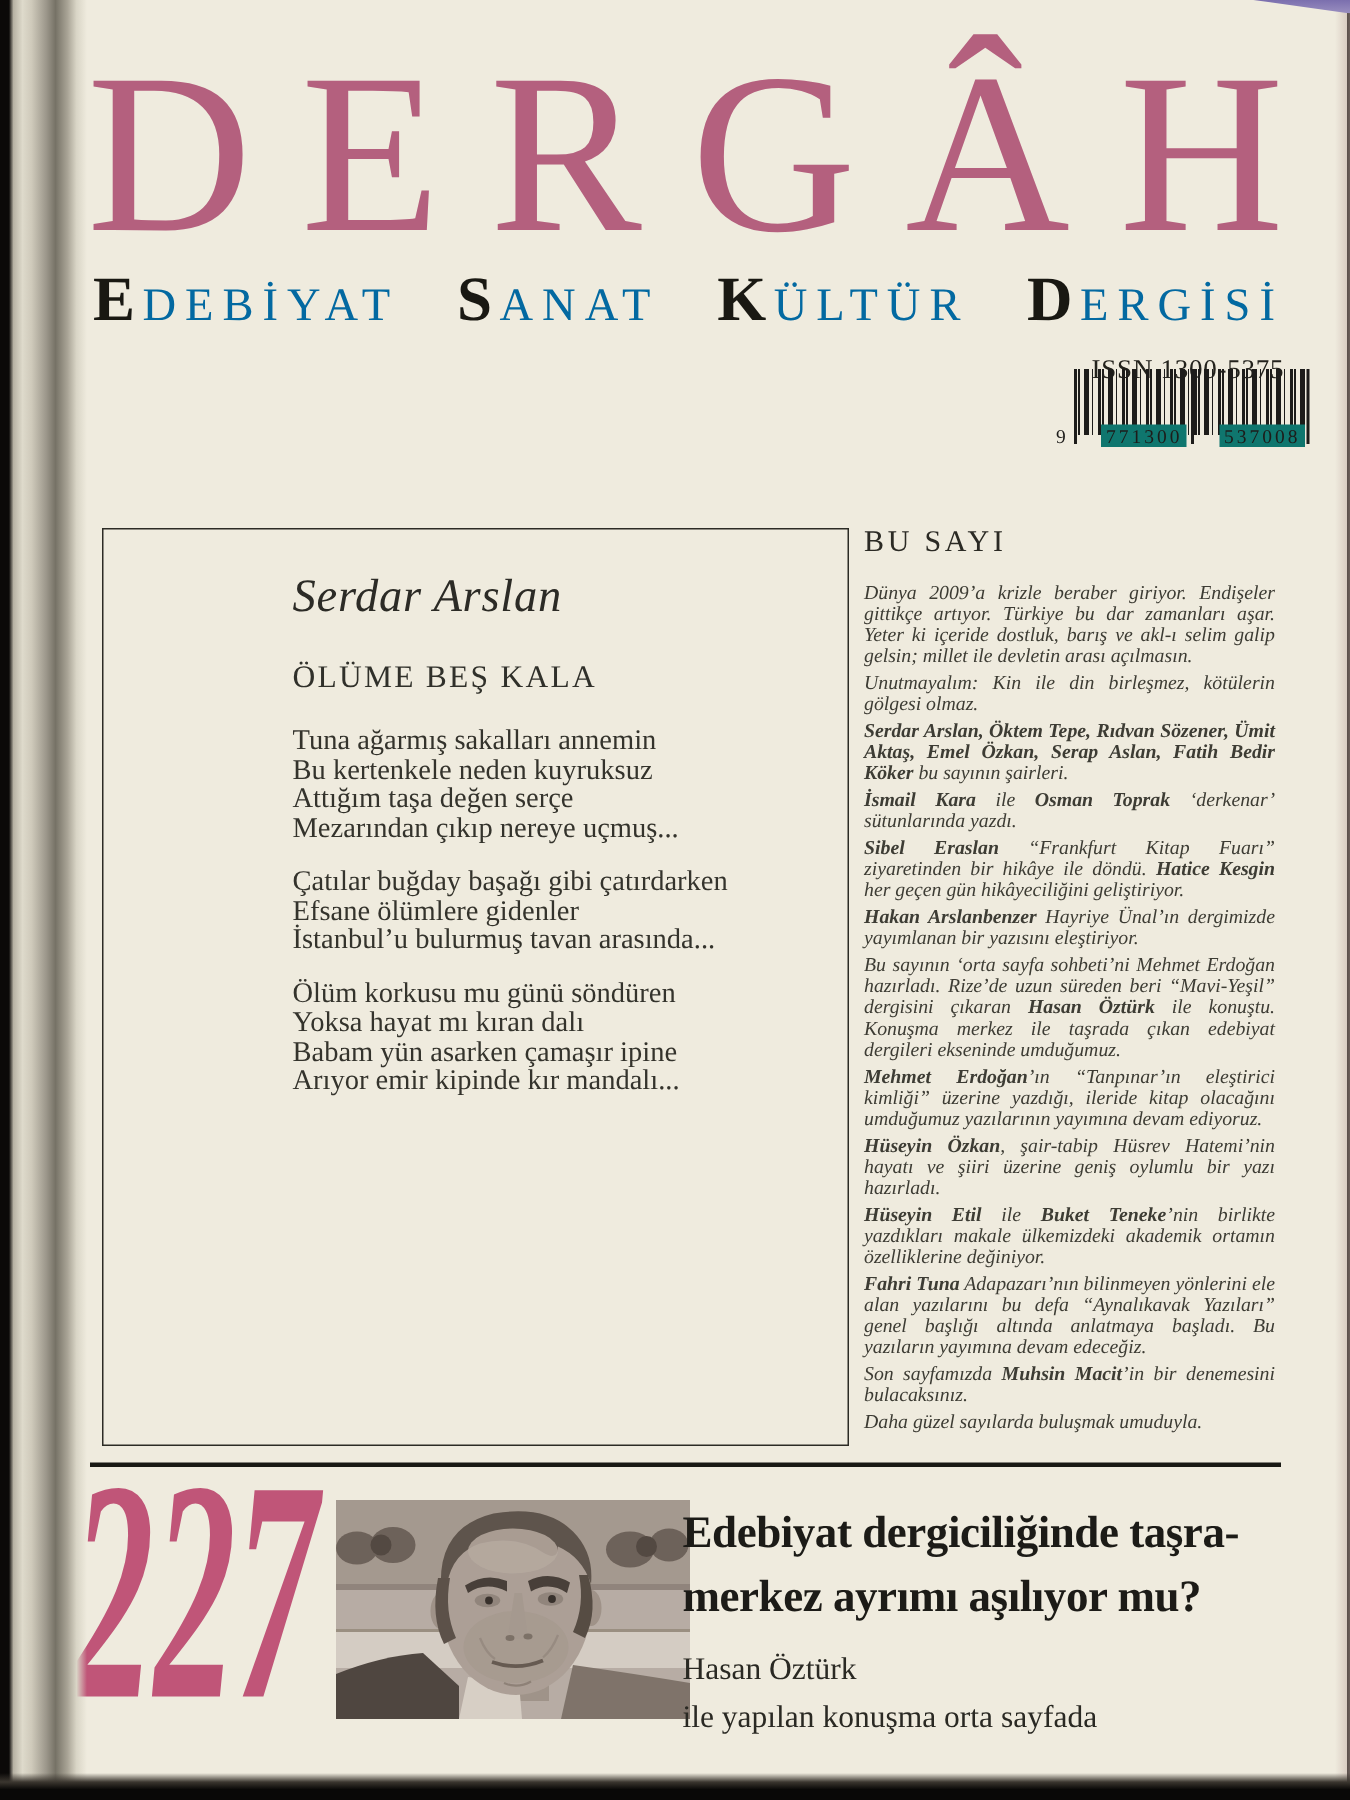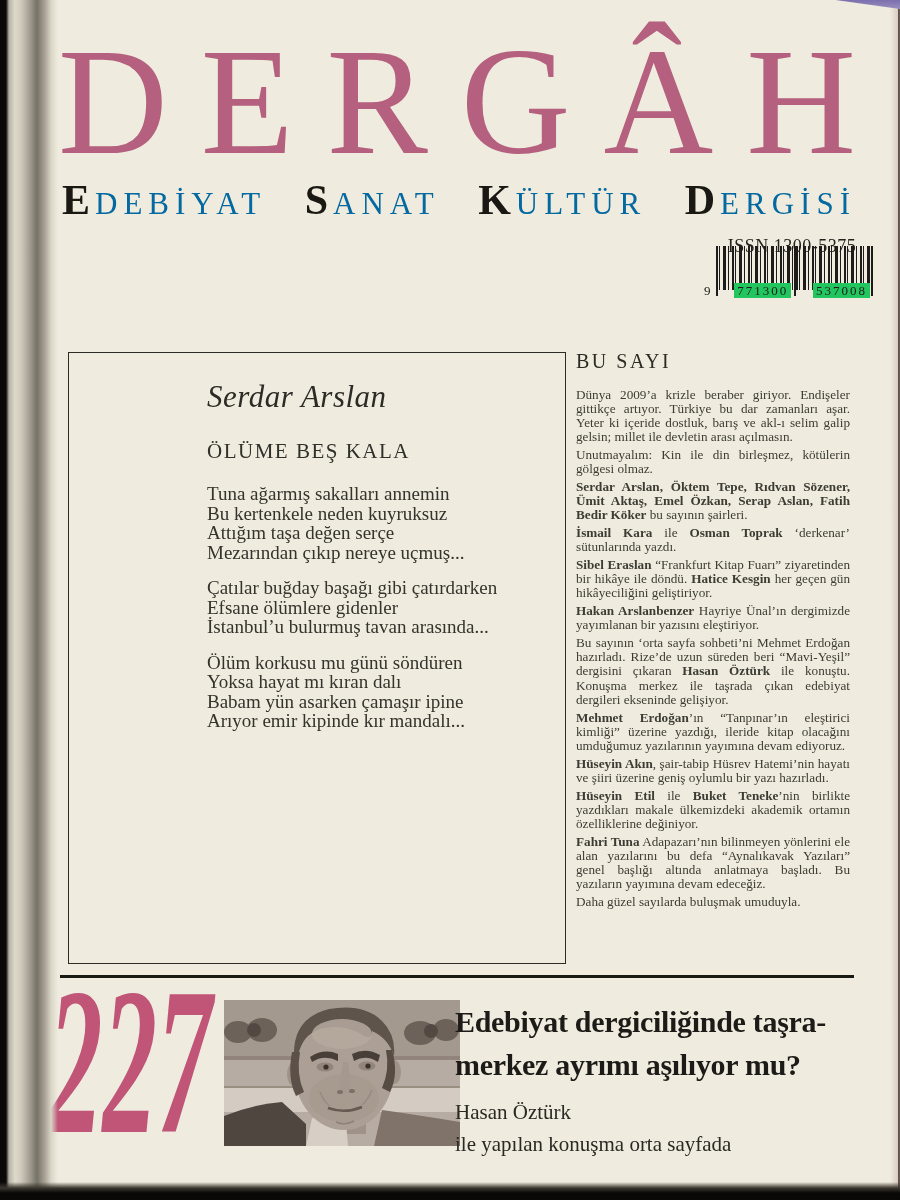--- a/index.html
+++ b/index.html
@@ -32,37 +32,37 @@
     font-size:18px;color:#23221c;letter-spacing:.5px;}
   .barcode{position:absolute;left:698px;top:246px;width:172px;height:52px;}
   .bars{position:absolute;left:12px;right:3px;top:0;height:44px;
     background:repeating-linear-gradient(90deg,
       #1d1c1a 0 2px,transparent 2px 3px,#1d1c1a 3px 4px,transparent 4px 7px,
       #1d1c1a 7px 10px,transparent 10px 12px,#1d1c1a 12px 13px,transparent 13px 16px);}
   .guard{position:absolute;top:0;width:2px;height:50px;background:#1d1c1a;}
   .g1{left:12px}.g2{left:90px}.g3{right:3px}
   .digits{position:absolute;left:0;right:6px;bottom:0;height:15px;display:flex;
     justify-content:space-between;font-size:13px;color:#1d1c1a;}
-  .dgroup{background:#22c55e;padding:0 3px;line-height:15px;letter-spacing:2px;}
+  .dgroup{background:#0f766e;padding:0 3px;line-height:15px;letter-spacing:2px;}
   .d-lead{background:transparent;padding:0;}
 
   
   .poem-box{position:absolute;left:62px;top:352px;width:498px;height:612px;box-sizing:border-box;
-    border:1.5px solid #2c2b25;padding-left:12px;}
+    border:1.5px solid #2c2b25;}
   .poem-inner{padding:26px 16px 0 126px;}
   .poem-author{font-style:italic;font-size:31px;color:#2c2b26;letter-spacing:.5px;}
   .poem-title{margin-top:24px;font-size:21px;letter-spacing:1.5px;color:#30302a;}
   .poem-body{margin-top:20px;font-size:19px;line-height:19.5px;color:#34332c;}
   .stanza + .stanza{margin-top:16px;}
 
   
   .busayi{position:absolute;left:570px;top:350px;width:274px;}
   .busayi-heading{font-size:20px;letter-spacing:2.5px;color:#2b2a24;}
   .busayi-body{margin-top:15px;}
-  .busayi-body p{font-size:13.2px;line-height:14.1px;text-align:justify;
+  .busayi-body p{font-style:italic;font-size:13.2px;line-height:14.1px;text-align:justify;
     margin:0 0 3.8px;color:#3d3c34;}
   .busayi-body b{font-weight:bold;}
 
   
   .rule{position:absolute;left:54px;top:975px;width:794px;height:3px;background:#191914;}
   .issue-number{position:absolute;left:42px;top:956px;font-size:210px;line-height:1;
     font-weight:bold;font-style:italic;color:#c05578;transform:scaleX(.52);transform-origin:0 0;}
   .photo{position:absolute;left:218px;top:1000px;width:236px;height:146px;overflow:hidden;
     background:#b6afa5;}
   .photo svg{display:block;filter:blur(.4px);}
@@ -146,25 +146,26 @@
 
     <div class="busayi">
       <div class="busayi-heading">BU SAYI</div>
       <div class="busayi-body">
           <p class="busayi-p"><span>Dünya 2009’a krizle beraber giriyor. Endişeler gittikçe artıyor. Türkiye bu dar zamanları aşar. Yeter ki içeride dostluk, barış ve akl-ı selim galip gelsin; millet ile devletin arası açılmasın.</span></p>
           <p class="busayi-p"><span>Unutmayalım: Kin ile din birleşmez, kötülerin gölgesi olmaz.</span></p>
           <p class="busayi-p"><b>Serdar Arslan, Öktem Tepe, Rıdvan Sözener, Ümit Aktaş, Emel Özkan, Serap Aslan, Fatih Bedir Köker</b><span> bu sayının şairleri.</span></p>
           <p class="busayi-p"><b>İsmail Kara</b><span> ile </span><b>Osman Toprak</b><span> ‘derkenar’ sütunlarında yazdı.</span></p>
           <p class="busayi-p"><b>Sibel Eraslan</b><span> “Frankfurt Kitap Fuarı” ziyaretinden bir hikâye ile döndü. </span><b>Hatice Kesgin</b><span> her geçen gün hikâyeciliğini geliştiriyor.</span></p>
           <p class="busayi-p"><b>Hakan Arslanbenzer</b><span> Hayriye Ünal’ın dergimizde yayımlanan bir yazısını eleştiriyor.</span></p>
-          <p class="busayi-p"><span>Bu sayının ‘orta sayfa sohbeti’ni Mehmet Erdoğan hazırladı. Rize’de uzun süreden beri “Mavi-Yeşil” dergisini çıkaran </span><b>Hasan Öztürk</b><span> ile konuştu. Konuşma merkez ile taşrada çıkan edebiyat dergileri ekseninde gelişiyor.</span></p>
+          <p class="busayi-p"><span>Bu sayının ‘orta sayfa sohbeti’ni Mehmet Erdoğan hazırladı. Rize’de uzun süreden beri “Mavi-Yeşil” dergisini çıkaran </span><b>Hasan Öztürk</b><span> ile konuştu. Konuşma merkez ile taşrada çıkan edebiyat dergileri ekseninde umduğumuz.</span></p>
           <p class="busayi-p"><b>Mehmet Erdoğan</b><span>’ın “Tanpınar’ın eleştirici kimliği” üzerine yazdığı, ileride kitap olacağını umduğumuz yazılarının yayımına devam ediyoruz.</span></p>
-          <p class="busayi-p"><b>Hüseyin Akın</b><span>, şair-tabip Hüsrev Hatemi’nin hayatı ve şiiri üzerine geniş oylumlu bir yazı hazırladı.</span></p>
+          <p class="busayi-p"><b>Hüseyin Özkan</b><span>, şair-tabip Hüsrev Hatemi’nin hayatı ve şiiri üzerine geniş oylumlu bir yazı hazırladı.</span></p>
           <p class="busayi-p"><b>Hüseyin Etil</b><span> ile </span><b>Buket Teneke</b><span>’nin birlikte yazdıkları makale ülkemizdeki akademik ortamın özelliklerine değiniyor.</span></p>
           <p class="busayi-p"><b>Fahri Tuna</b><span> Adapazarı’nın bilinmeyen yönlerini ele alan yazılarını bu defa “Aynalıkavak Yazıları” genel başlığı altında anlatmaya başladı. Bu yazıların yayımına devam edeceğiz.</span></p>
+          <p class="busayi-p"><span>Son sayfamızda </span><b>Muhsin Macit</b><span>’in bir denemesini bulacaksınız.</span></p>
           <p class="busayi-p"><span>Daha güzel sayılarda buluşmak umuduyla.</span></p>
         </div>
     </div>
 
     <div class="rule"></div>
 
     <div class="issue-number">227</div>
 
     <div class="photo">
       <svg width="236" height="146" viewBox="0 0 236 146" xmlns="http://www.w3.org/2000/svg">

